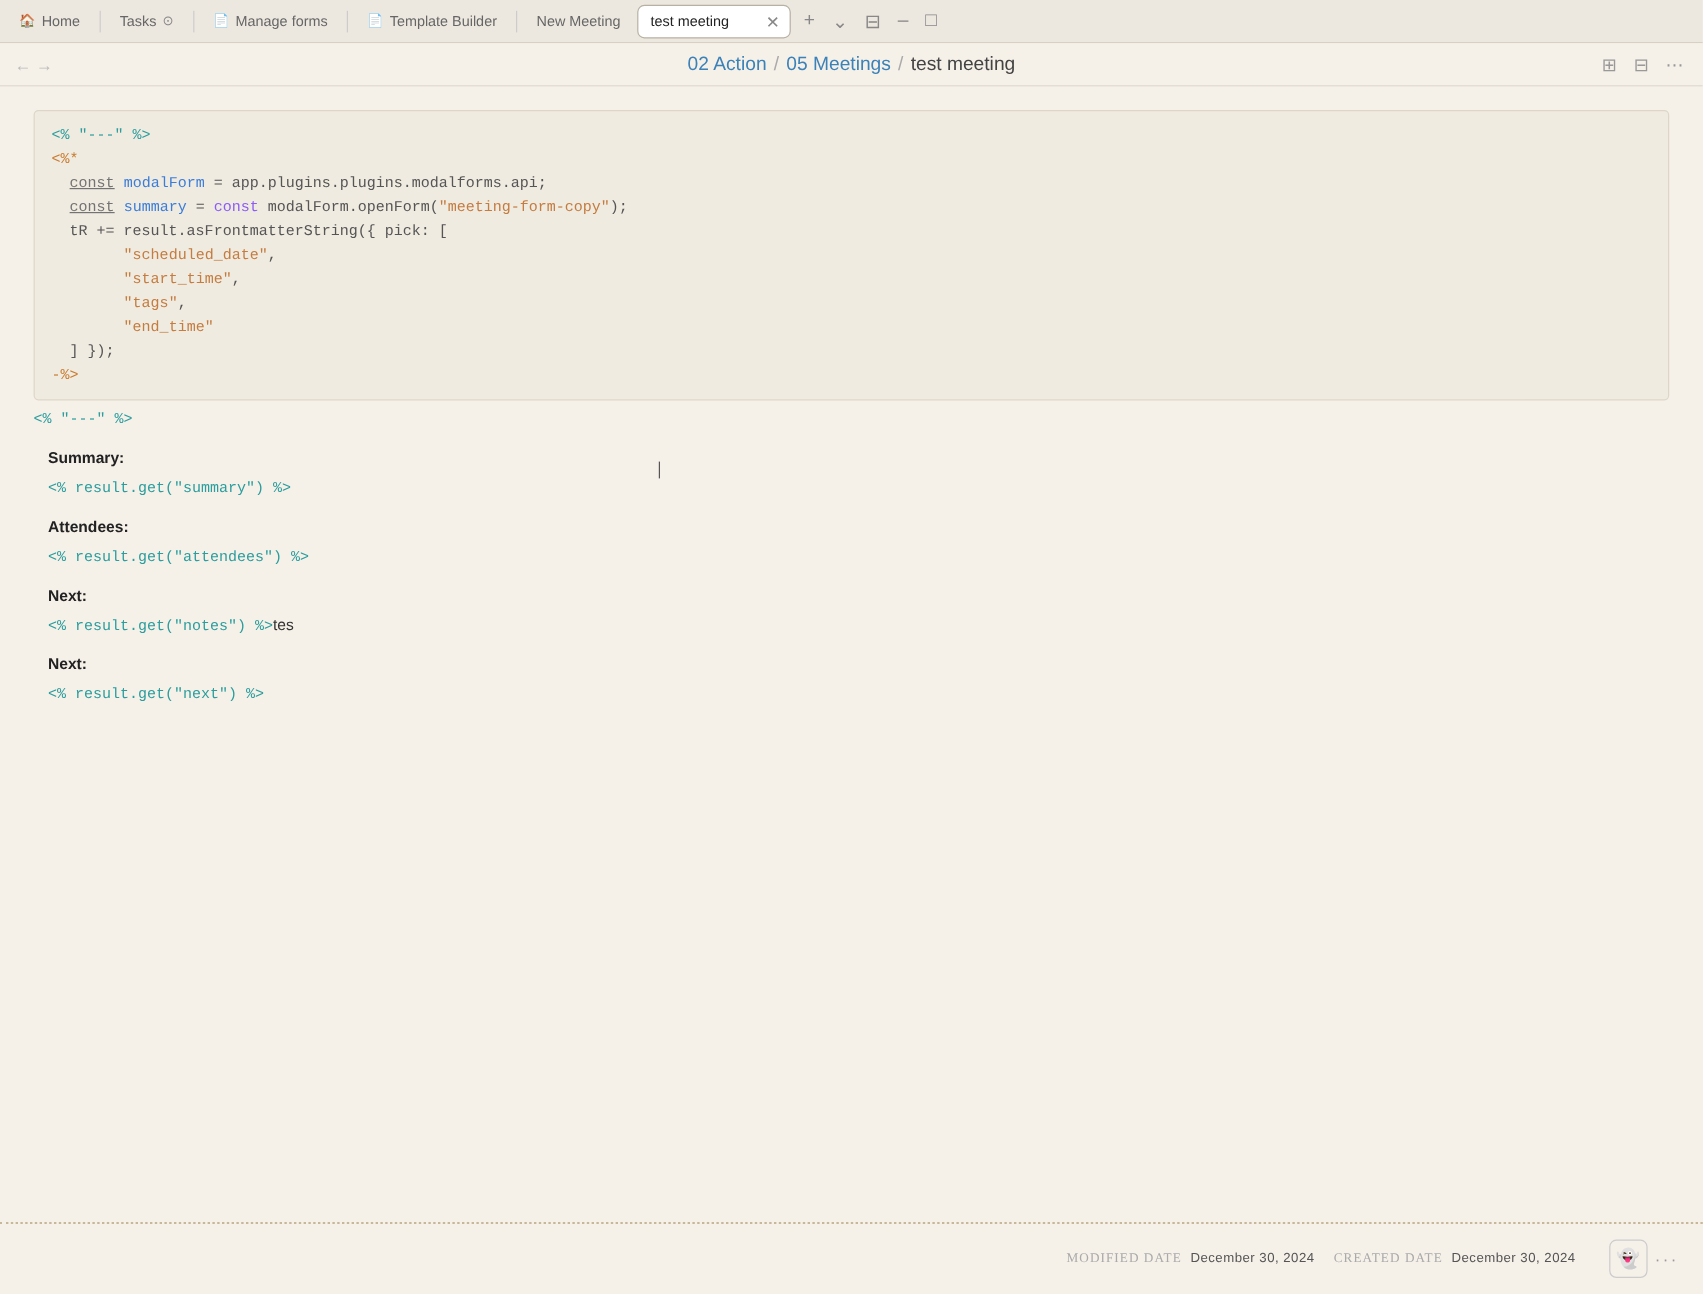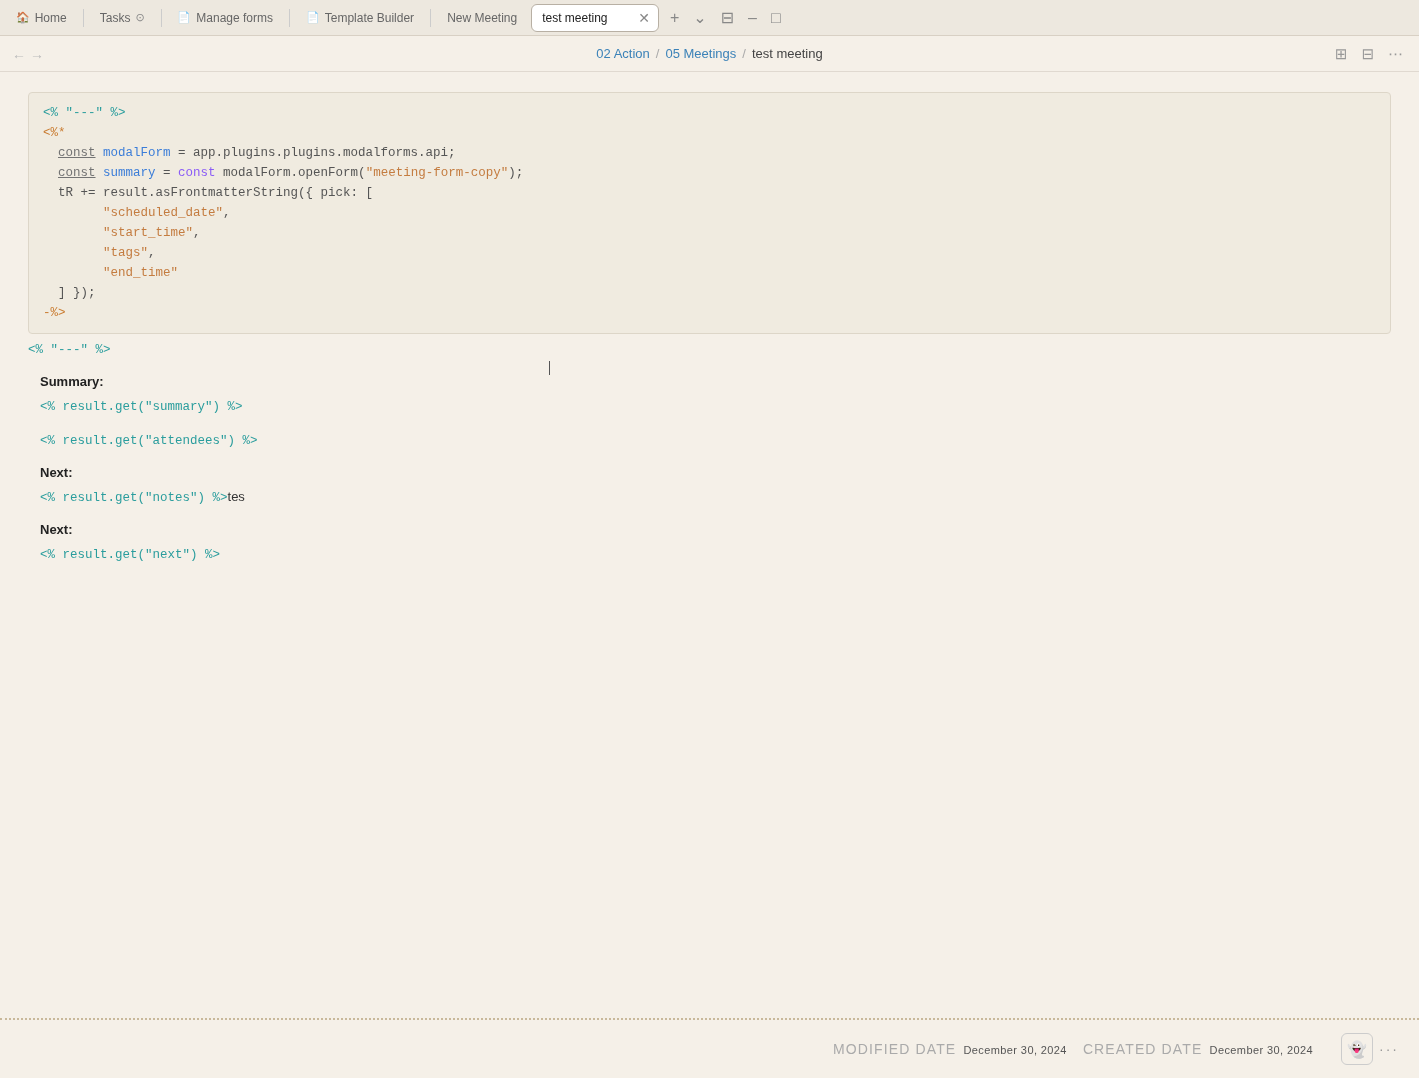--- a/index.html
+++ b/index.html
@@ -104,21 +104,21 @@
       display: flex;
       gap: 4px;
       color: #bbb;
       font-size: 14px;
     }
     .breadcrumb-nav span { cursor: pointer; }
     .breadcrumb-center {
       display: flex;
       align-items: flex-end;
       gap: 6px;
-      font-size: 13px;
+      font-size: 16px;
       color: #555;
       position: absolute;
       left: 50%;
       transform: translateX(-50%);
     }
     .breadcrumb-sep { color: #aaa; }
     .breadcrumb-link { color: #3b82b8; cursor: pointer; }
     .breadcrumb-current { color: #444; }
     .breadcrumb-right {
       display: flex;
@@ -189,24 +189,25 @@
     .meta-info {
       display: flex;
       align-items: center;
       gap: 16px;
       font-size: 10px;
       color: #888;
       letter-spacing: 0.04em;
     }
     .meta-date-label {
       text-transform: uppercase;
-      font-size: 14px;
+      font-size: 11px;
       letter-spacing: 0.08em;
       color: #aaa;
       margin-right: 4px;
+      font-family: Liberation Serif, serif;
     }
     .meta-date-value {
       color: #555;
       font-size: 11px;
     }
     .bottom-icons {
       display: flex;
       align-items: center;
       gap: 6px;
       margin-left: 8px;
@@ -328,20 +329,23 @@
     <div class="content-line">
       <span class="bold-label">Summary:</span>
     </div>
     <div class="content-line">
       <span class="inline-tag">&lt;% result.get("summary") %&gt;</span>
     </div>
   </div>
 
   <div class="section-block">
     <div class="content-line">
+      <span class="bold-label">Attendees:</span>
+    </div>
+    <div class="content-line">
       <span class="inline-tag">&lt;% result.get("attendees") %&gt;</span>
     </div>
   </div>
 
   <div class="section-block">
     <div class="content-line">
       <span class="bold-label">Next:</span>
     </div>
     <div class="content-line">
       <span class="inline-tag">&lt;% result.get("notes") %&gt;</span><span>tes</span>

